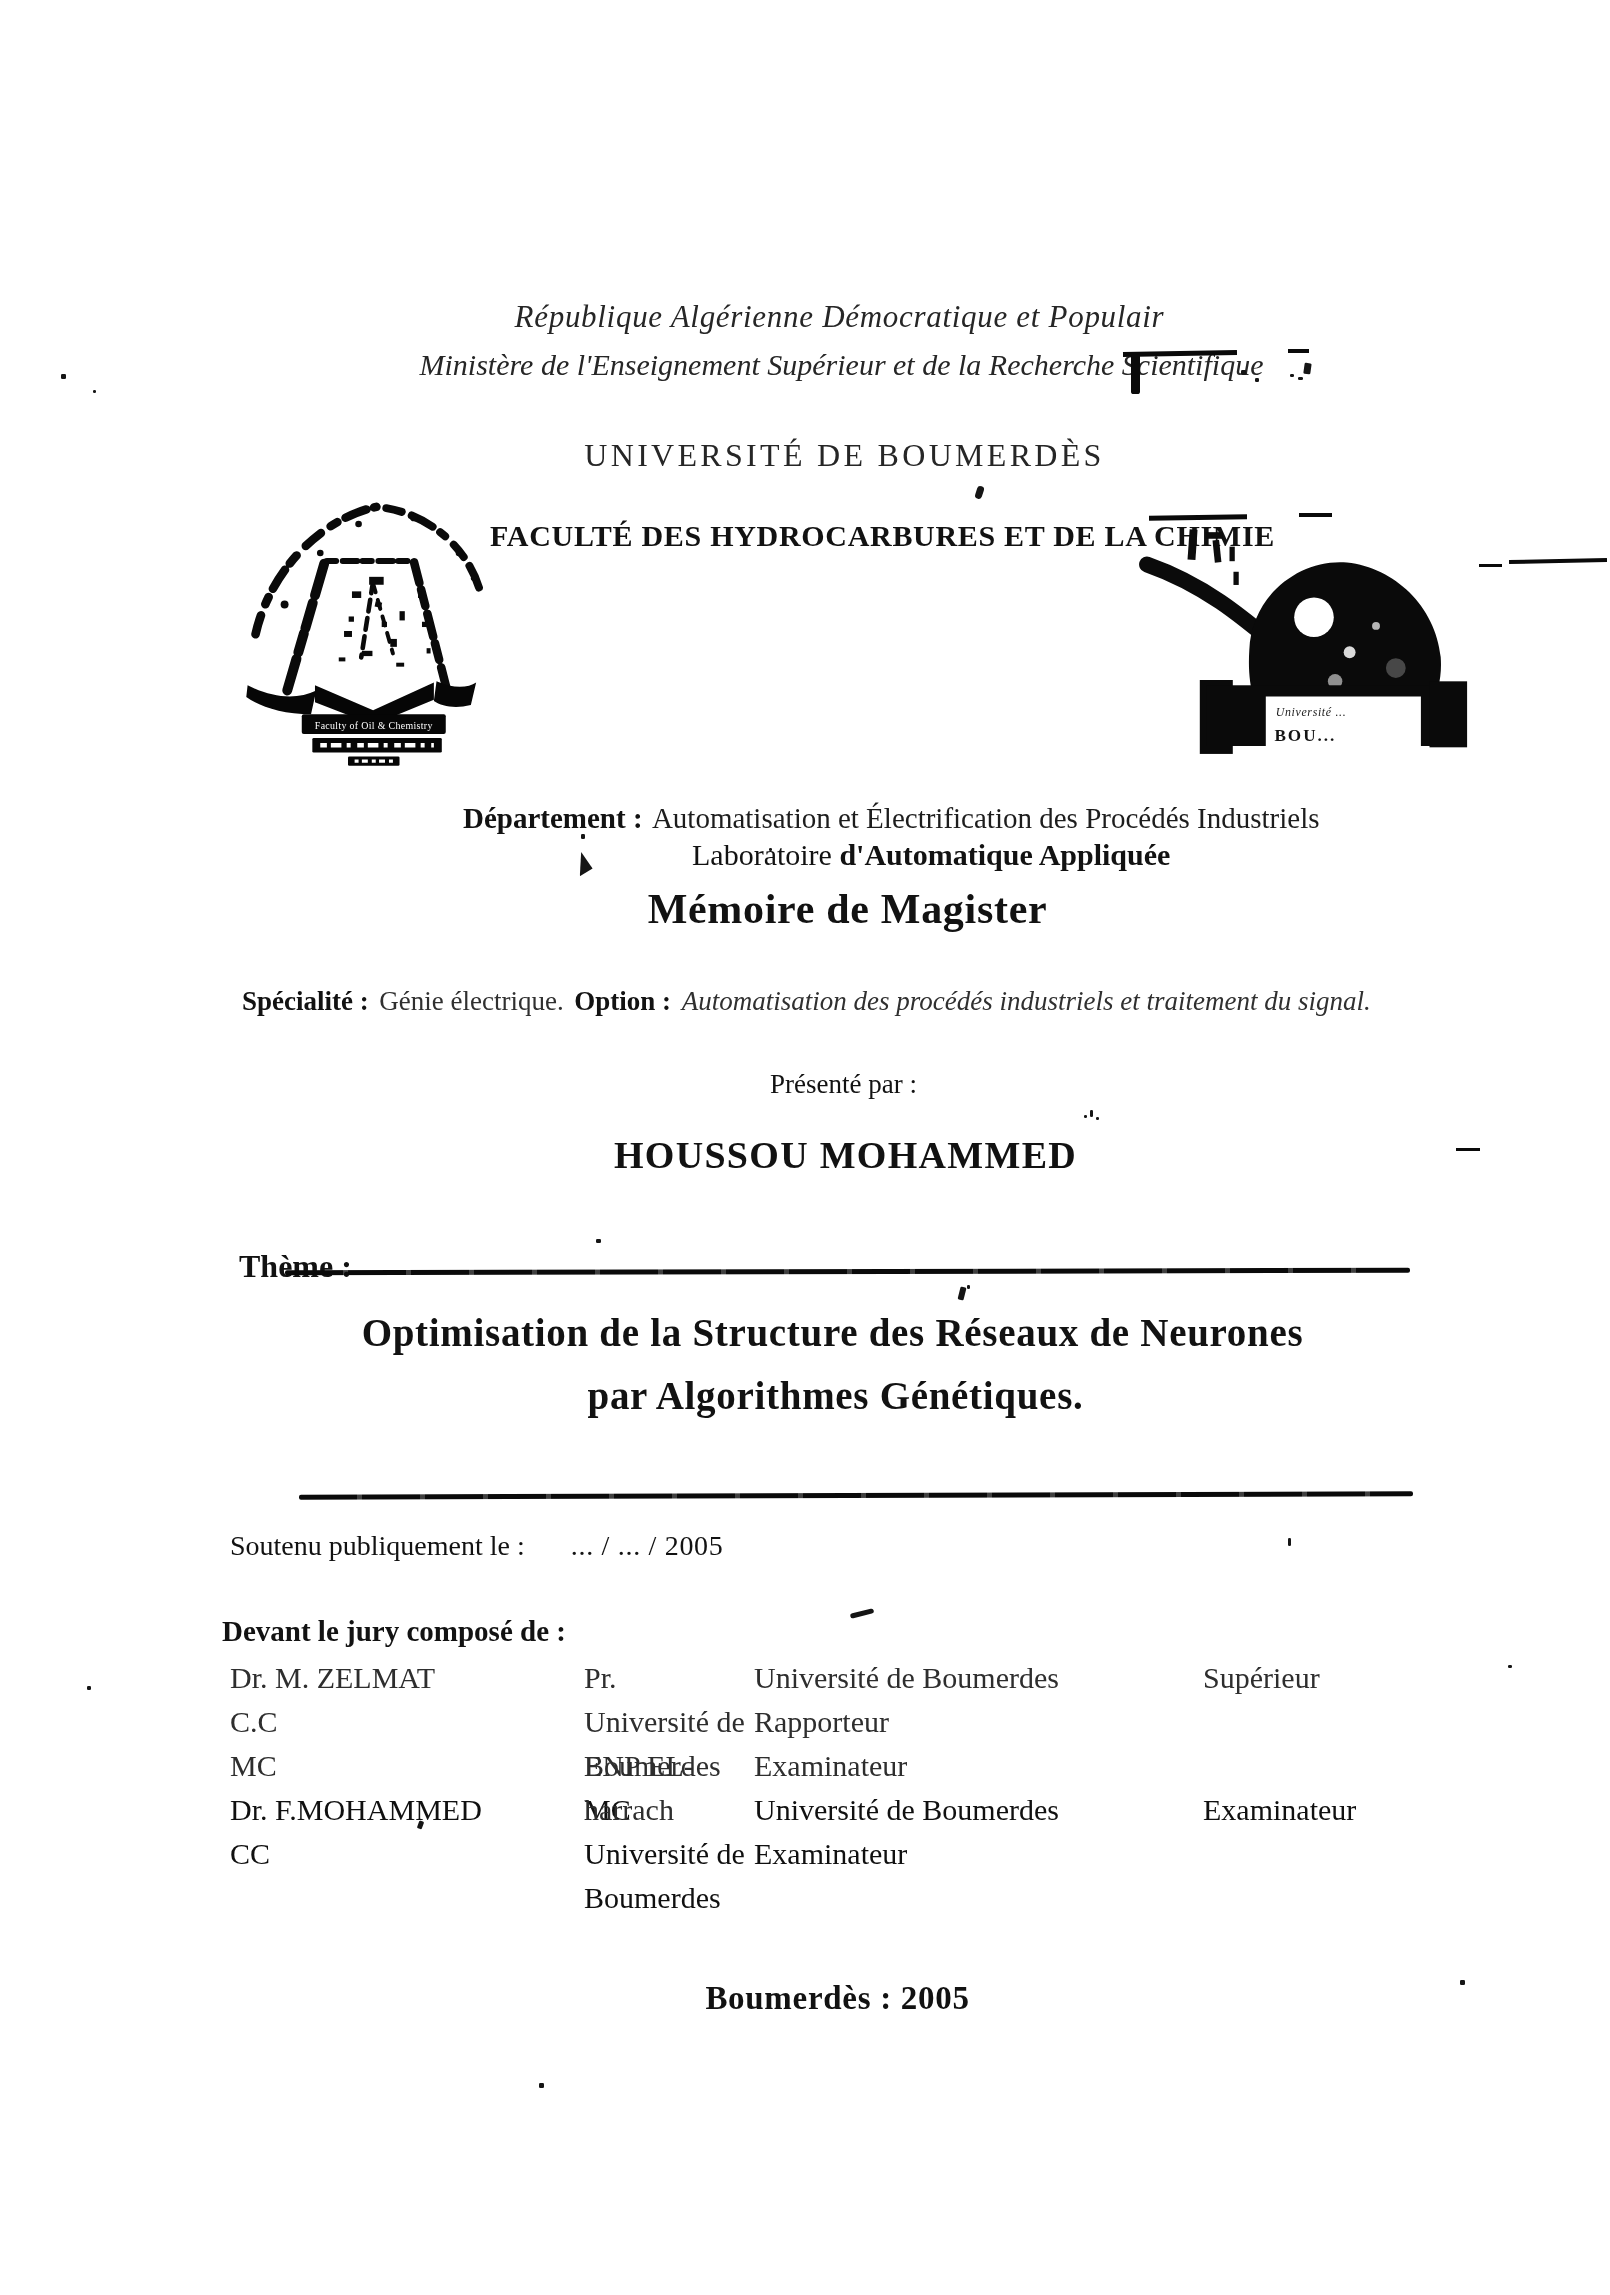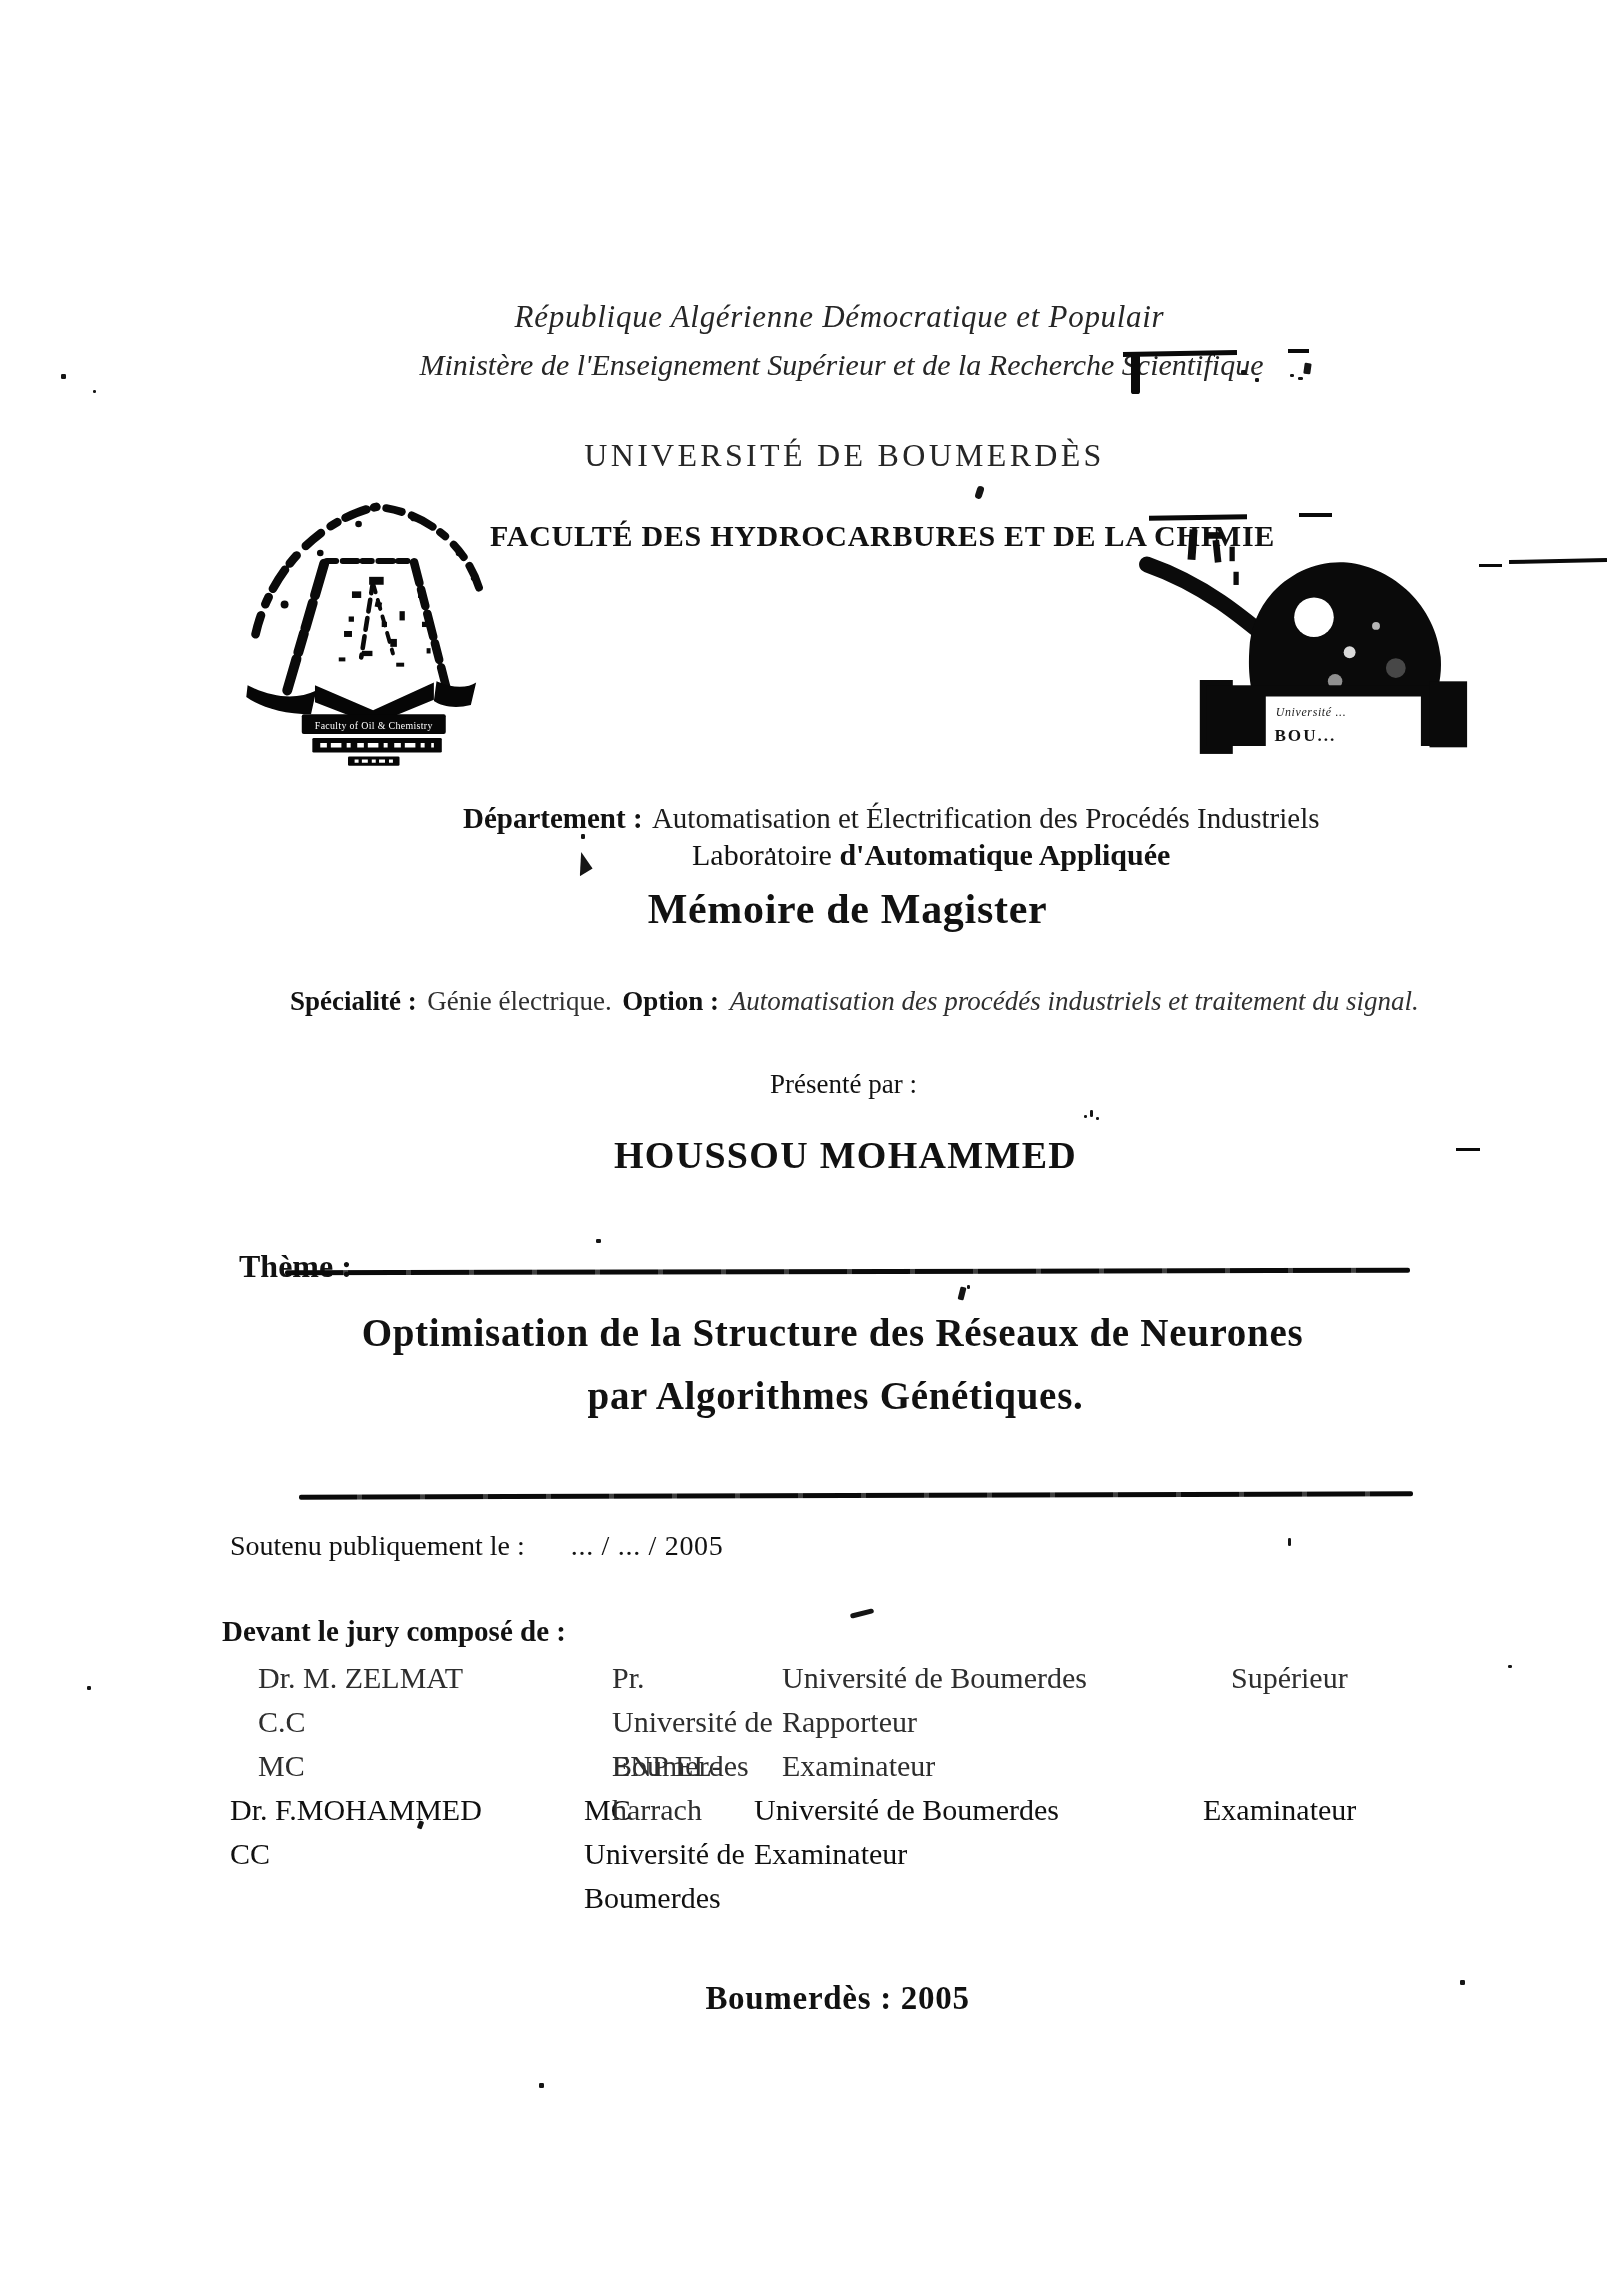--- a/index.html
+++ b/index.html
@@ -14,40 +14,40 @@
 
   #republic-line{top:299px;font-size:31px;letter-spacing:0.7px;transform:translateX(34px);}
   #ministry-line{top:348px;font-size:30px;transform:translateX(36px);}
   #university-line{top:437px;font-size:32px;letter-spacing:3.3px;transform:translateX(39px);}
   #faculty-line{left:490px;top:519px;font-size:30px;letter-spacing:0.7px;}
 
   #dept-line{left:463px;top:802px;font-size:29px;}
   #dept-line .val{margin-left:9.3px;color:#1d1d1d;filter:blur(0.2px);}
   #lab-line{left:692px;top:838px;font-size:30px;}
   #memoir-title{top:885px;font-size:42px;transform:translateX(42px);letter-spacing:0.7px;}
-  #specialty-line{left:242px;top:986px;font-size:27px;margin-left:48px;}
+  #specialty-line{left:242px;top:986px;font-size:27px;}
   #specialty-line .gap{display:inline-block;width:10.6px;}
   #presented-label{top:1069px;font-size:27px;transform:translateX(38px);filter:blur(0.2px);}
   #author-line{top:1133px;font-size:38px;letter-spacing:1.3px;transform:translateX(40px);}
   #theme-label{left:239px;top:1220px;font-size:32px;margin-top:28px;}
 
   .rule{position:absolute;height:4.6px;background:repeating-linear-gradient(90deg,#0a0a0a 0 58px,rgba(10,10,10,.78) 58px 63px);border-radius:2px;}
   #rule1{left:285px;top:1269px;width:1125px;transform:rotate(-0.12deg);}
   #rule2{left:299px;top:1493px;width:1114px;transform:rotate(-0.18deg);}
 
   #thesis-title-1{top:1310px;font-size:39px;transform:translateX(27px);letter-spacing:0.7px;}
   #thesis-title-2{top:1373px;font-size:39px;transform:translateX(30px);letter-spacing:0.7px;}
 
   #defense-line{left:230px;top:1530px;font-size:28px;filter:blur(0.2px);}
   #defense-line .date{margin-left:46px;letter-spacing:0.7px;}
   #jury-heading{left:222px;top:1615px;font-size:29px;}
 
   #jury-table{position:absolute;left:230px;top:1656px;width:1203px;}
   .jury-row{display:grid;grid-template-columns:354px 170px 449px auto;height:44px;line-height:44px;font-size:30px;}
-  .jury-row:nth-child(-n+3){filter:blur(0.2px);color:#2e2e2e;margin-left:28px;}
+  .jury-row:nth-child(-n+3){filter:blur(0.2px);color:#2e2e2e;}
   .jury-row:nth-child(n+4){color:#101010;}
 
   #footer-line{top:1980px;font-size:33px;font-weight:600;letter-spacing:0.7px;transform:translateX(32px);}
 
   .speck{position:absolute;background:#151515;border-radius:1.3px;}
   .mark-bar{position:absolute;background:#0a0a0a;}
   svg{position:absolute;overflow:visible;}
   .blurred{filter:blur(0.5px);}
 </style>
 </head>

